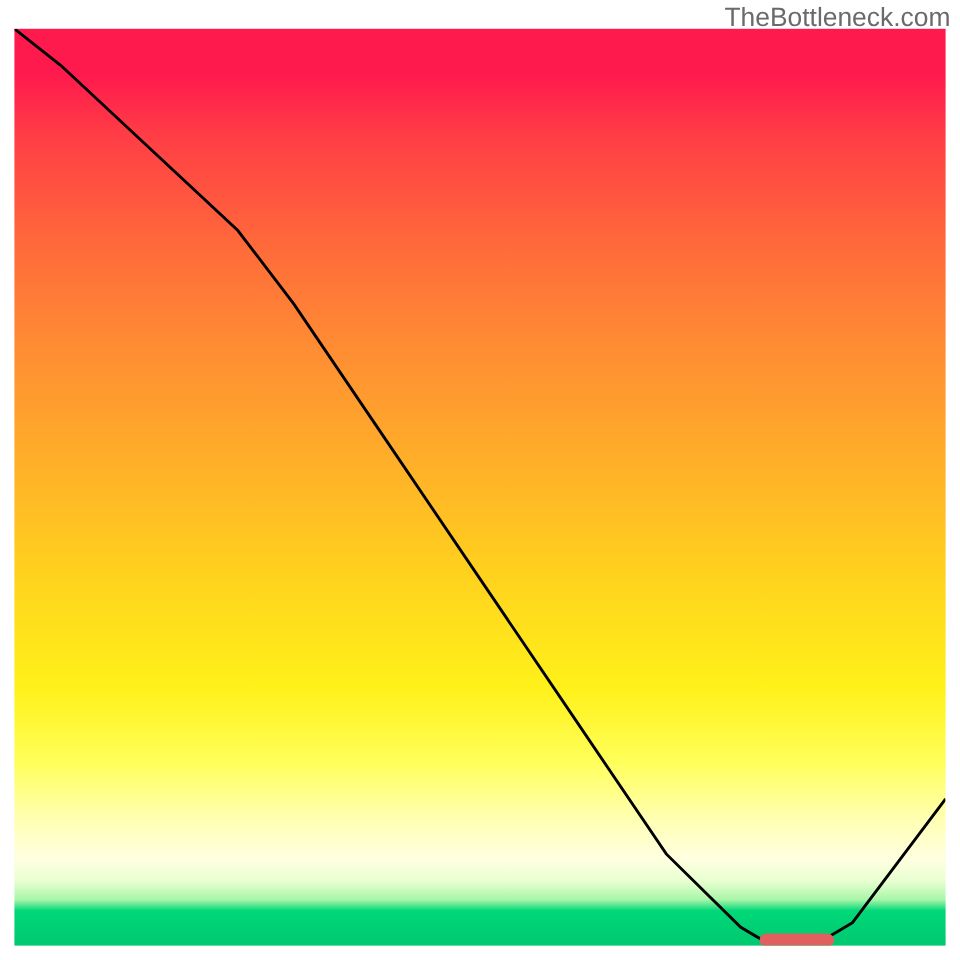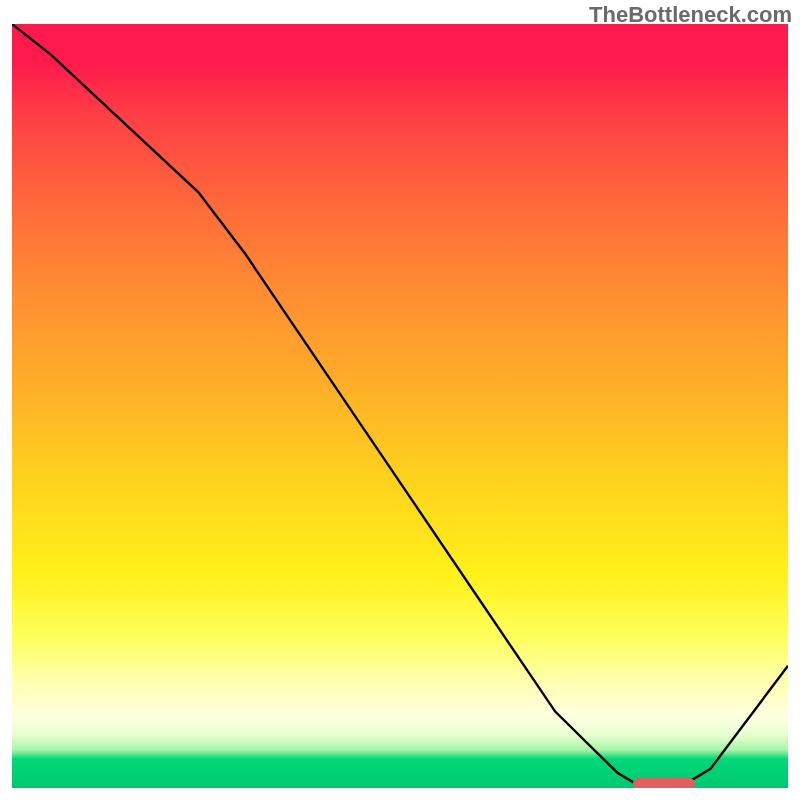--- a/index.html
+++ b/index.html
@@ -1,21 +1,20 @@
 <!DOCTYPE html>
 <html><head>
 <meta charset="utf-8">
 <style>
   * { margin: 0; padding: 0; box-sizing: border-box; }
   html, body { width: 800px; height: 800px; overflow: hidden; background: #fff; }
   .container {
     position: relative;
     width: 800px;
     height: 744px;
-    font-weight: bold;
   }
   .watermark {
     position: absolute;
     top: 2px;
     right: 8px;
     font-family: Arial, Helvetica, sans-serif;
     font-size: 22px;
     color: #6a6a6a;
     z-index: 10;
   }

